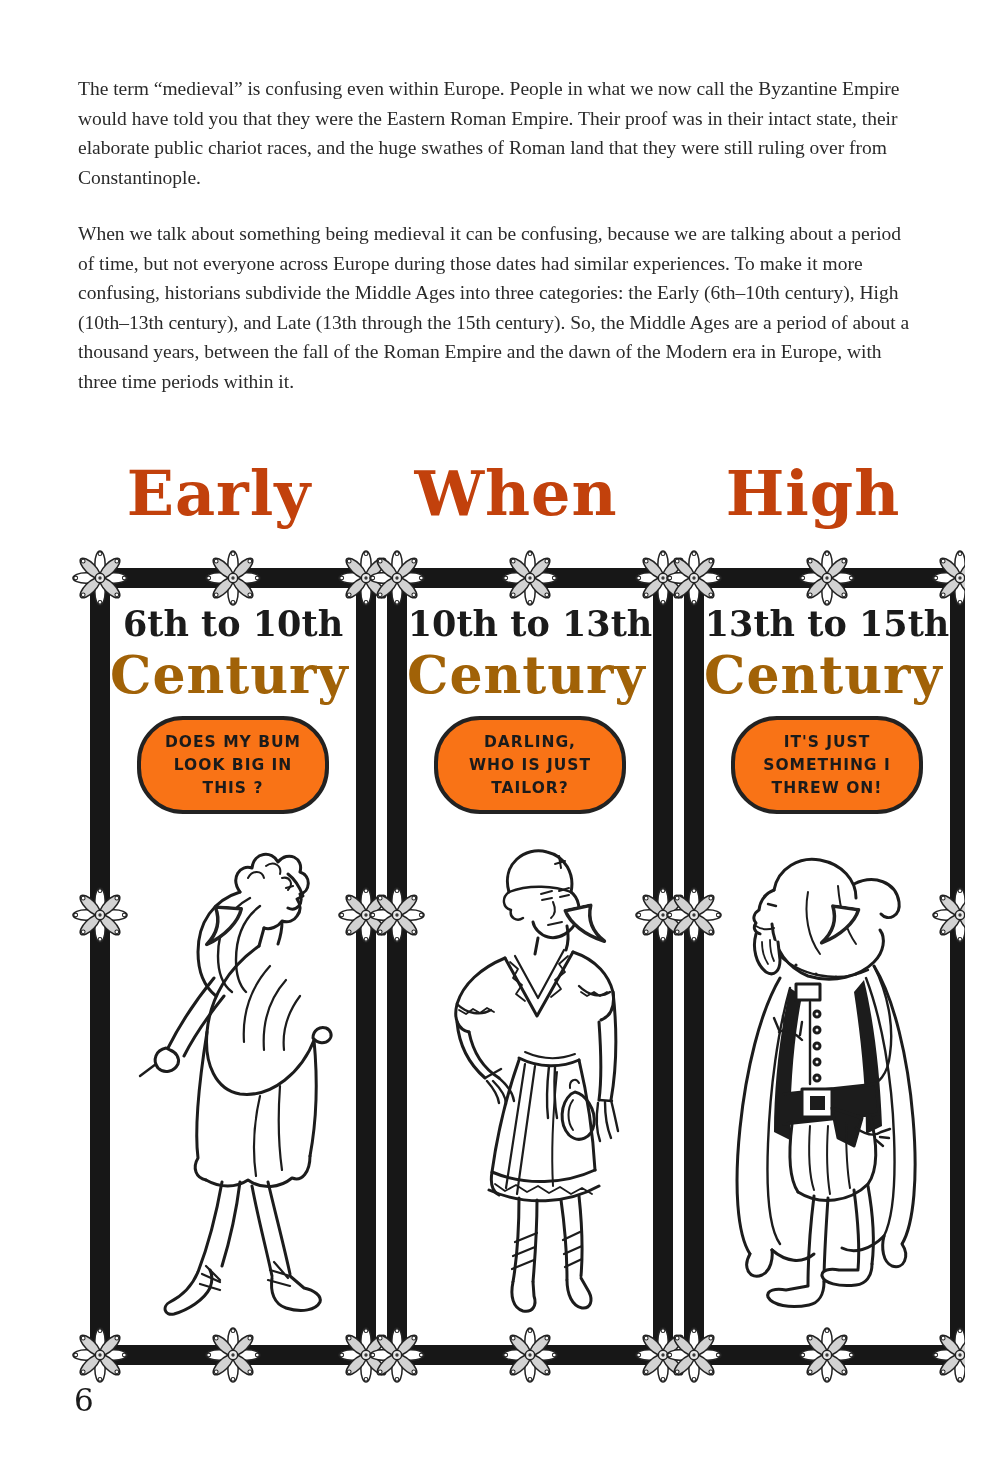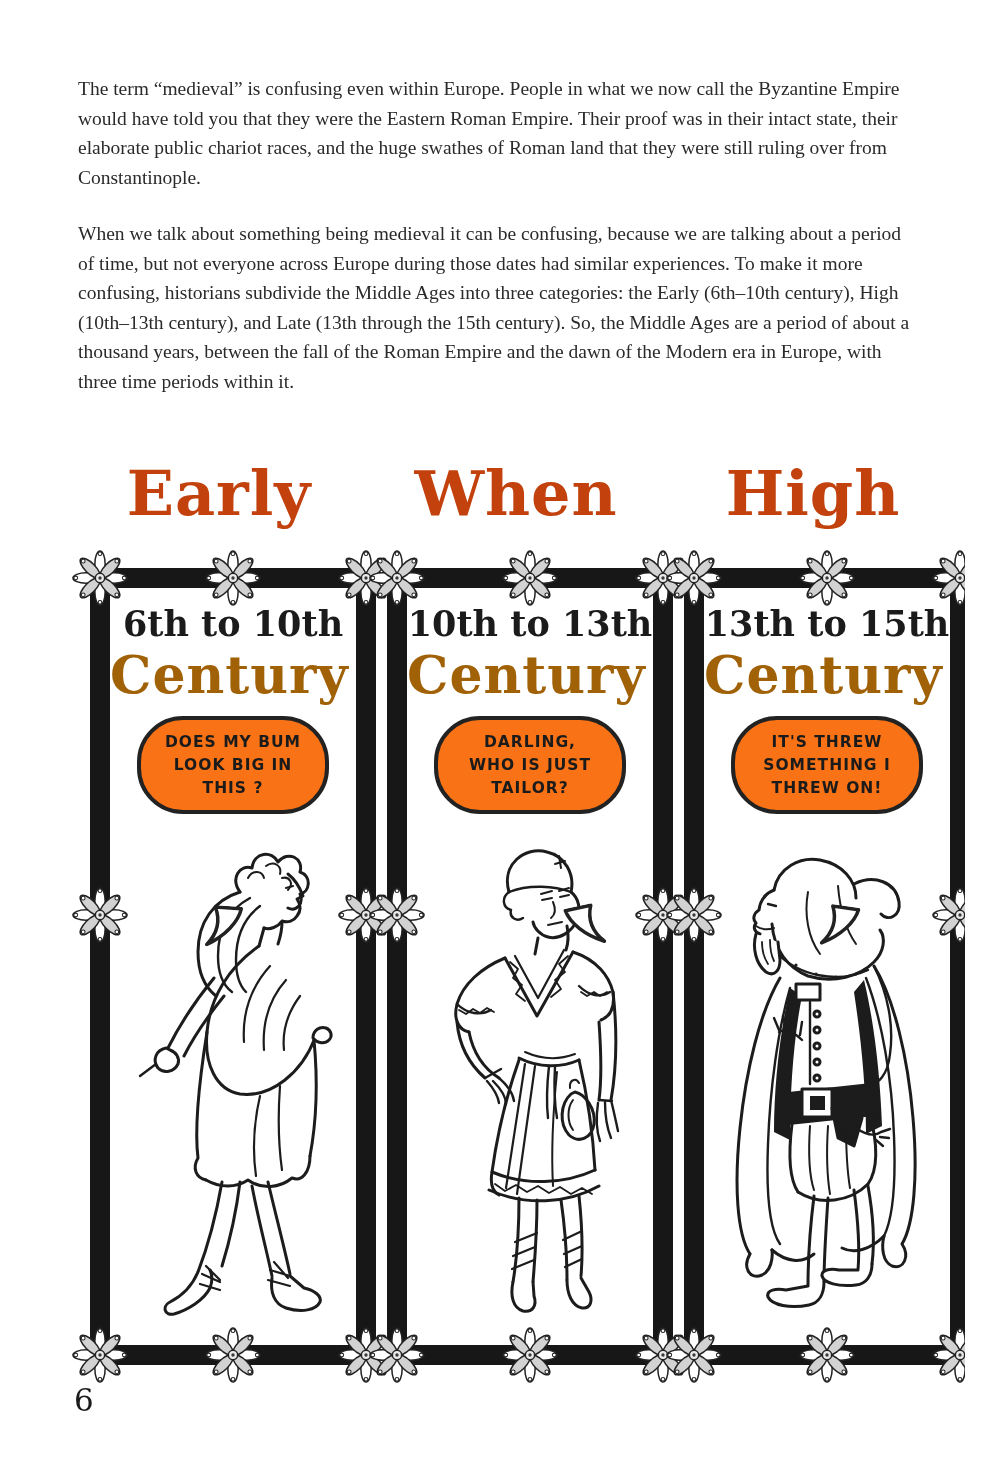--- a/index.html
+++ b/index.html
@@ -294,21 +294,21 @@
           <use href="#star-orn"></use>
         </svg>
       <svg class="orn orn-br" viewBox="-30 -30 60 60">
           <use href="#star-orn"></use>
         </svg>
 
       <div class="period1">13th to 15th</div>
       <div class="period2">Century</div>
 
       <div class="bubble">
-        <div>IT'S THREW</div>
+        <div>IT'S JUST</div>
         <div>SOMETHING I</div>
         <div>THREW ON!</div>
       </div>
       <svg class="tail tail-3" viewBox="0 0 46 42">
           <use href="#bubble-tail"></use>
         </svg>
 
       <div class="figure">
         <svg viewBox="0 0 246 519" preserveAspectRatio="xMidYMax meet">
           <g class="lineart">

